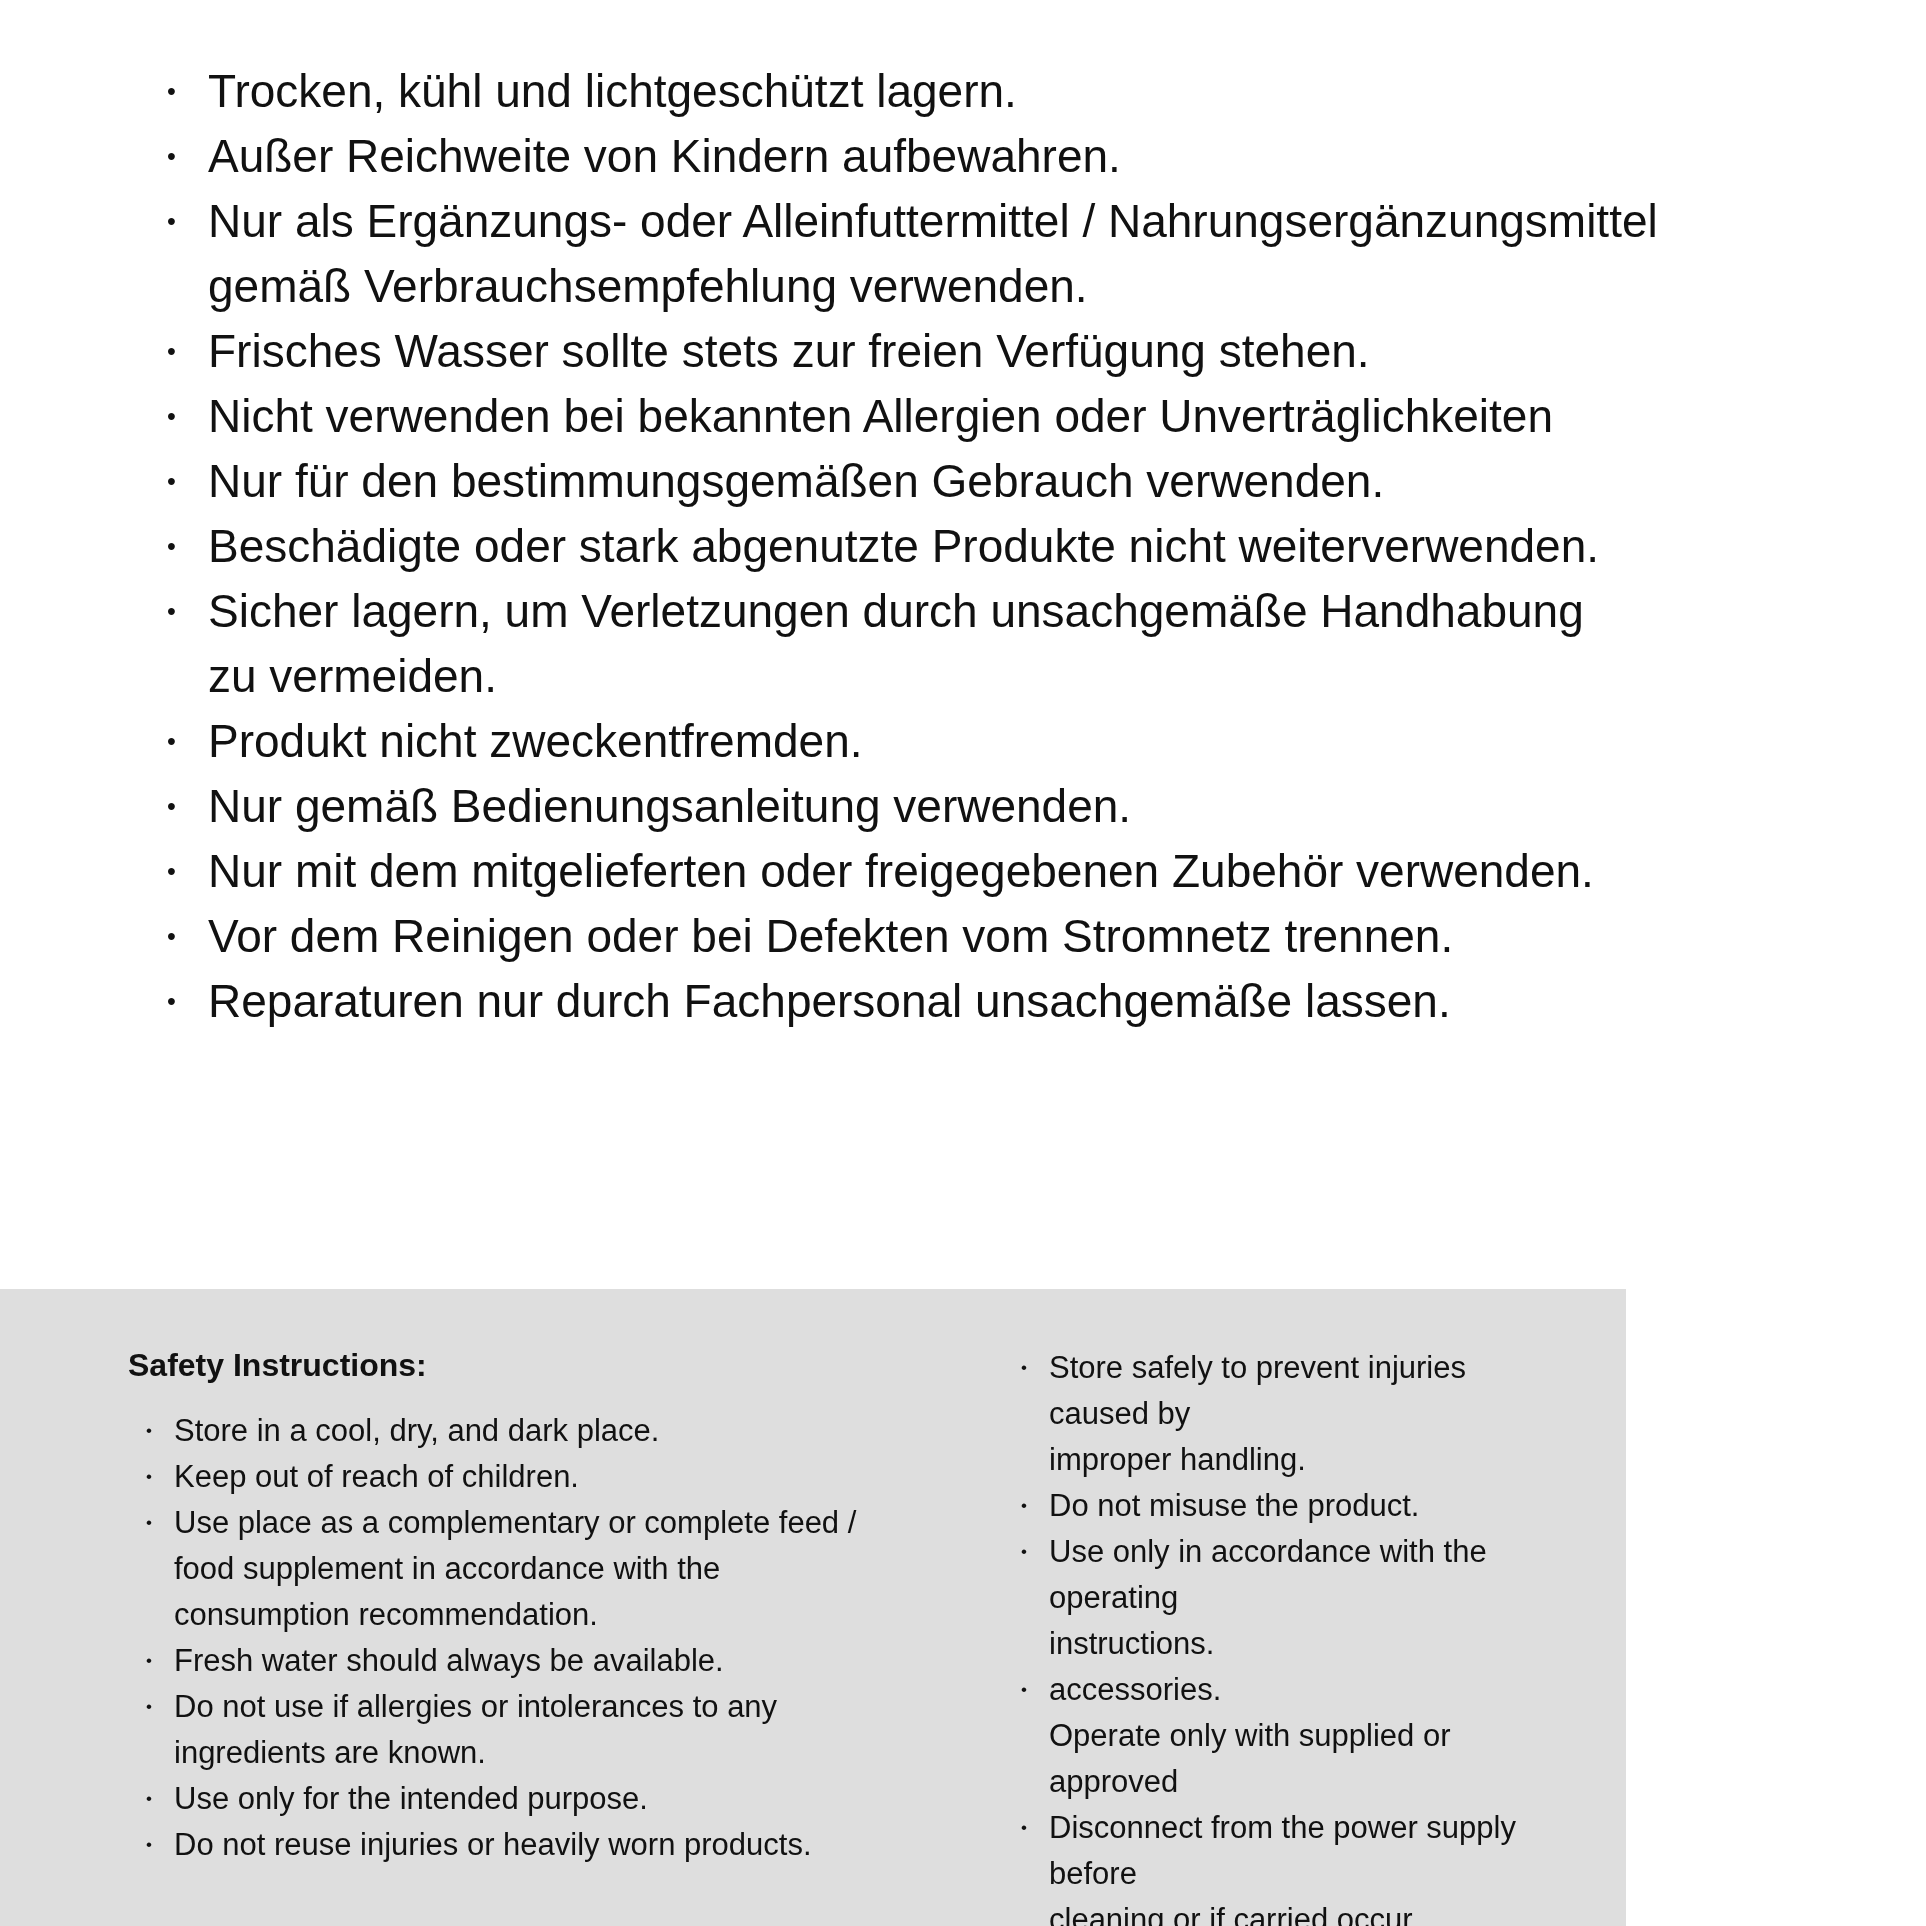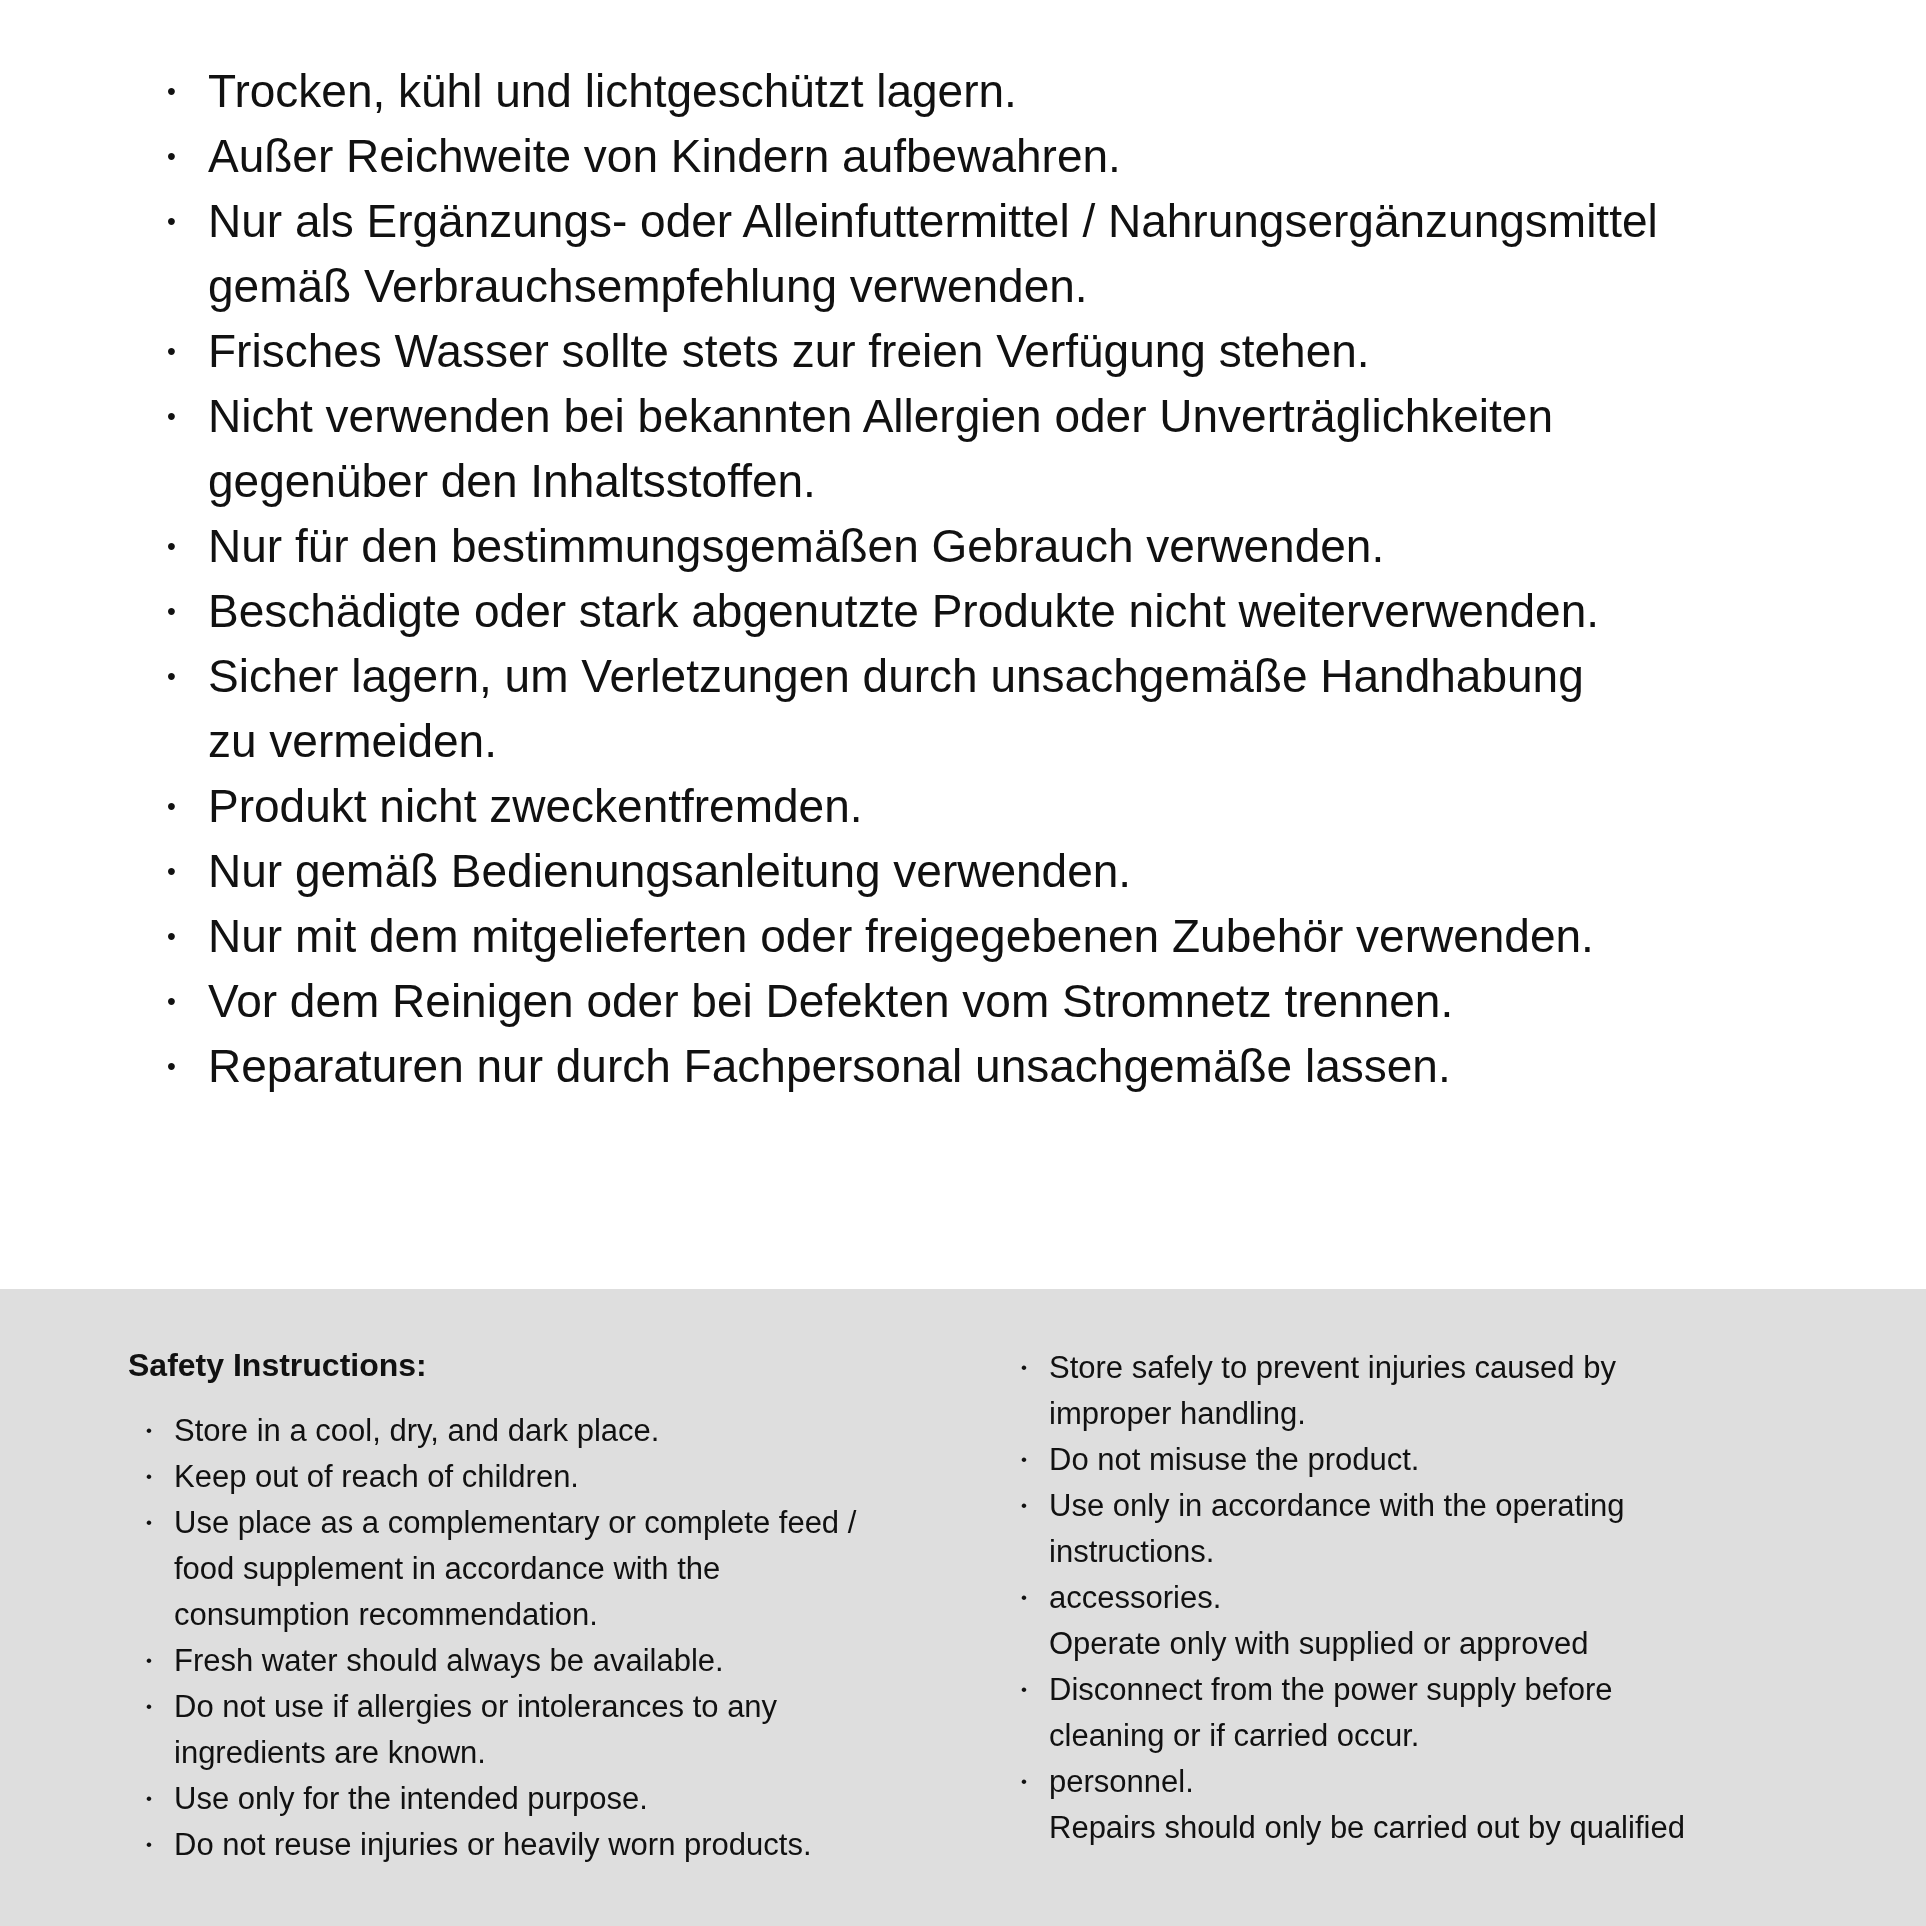--- a/index.html
+++ b/index.html
@@ -44,21 +44,21 @@
   }
   .bullet {
     font-size: 0.55em;
   }
 
   
   .en-section {
     position: absolute;
     left: 0;
     top: 1289px;
-    width: 1926px;
+    width: 1626px;
     height: 637px;
     box-sizing: border-box;
     padding: 56px 64px 0 128px;
     display: grid;
     grid-template-columns: 854px 1fr;
     column-gap: 39px;
   }
   .en-title {
     font-size: 32px;
     font-weight: 700;
@@ -103,21 +103,20 @@
       <li>
         <span class="bullet">•</span>
         <div>
           <div>Frisches Wasser sollte stets zur freien Verfügung stehen.</div>
         </div>
       </li>
       <li>
         <span class="bullet">•</span>
         <div>
           <div>Nicht verwenden bei bekannten Allergien oder Unverträglichkeiten</div>
-          <div>gegenüber den Inhaltsstoffen.</div>
         </div>
       </li>
       <li>
         <span class="bullet">•</span>
         <div>
           <div>Nur für den bestimmungsgemäßen Gebrauch verwenden.</div>
         </div>
       </li>
       <li>
         <span class="bullet">•</span>

